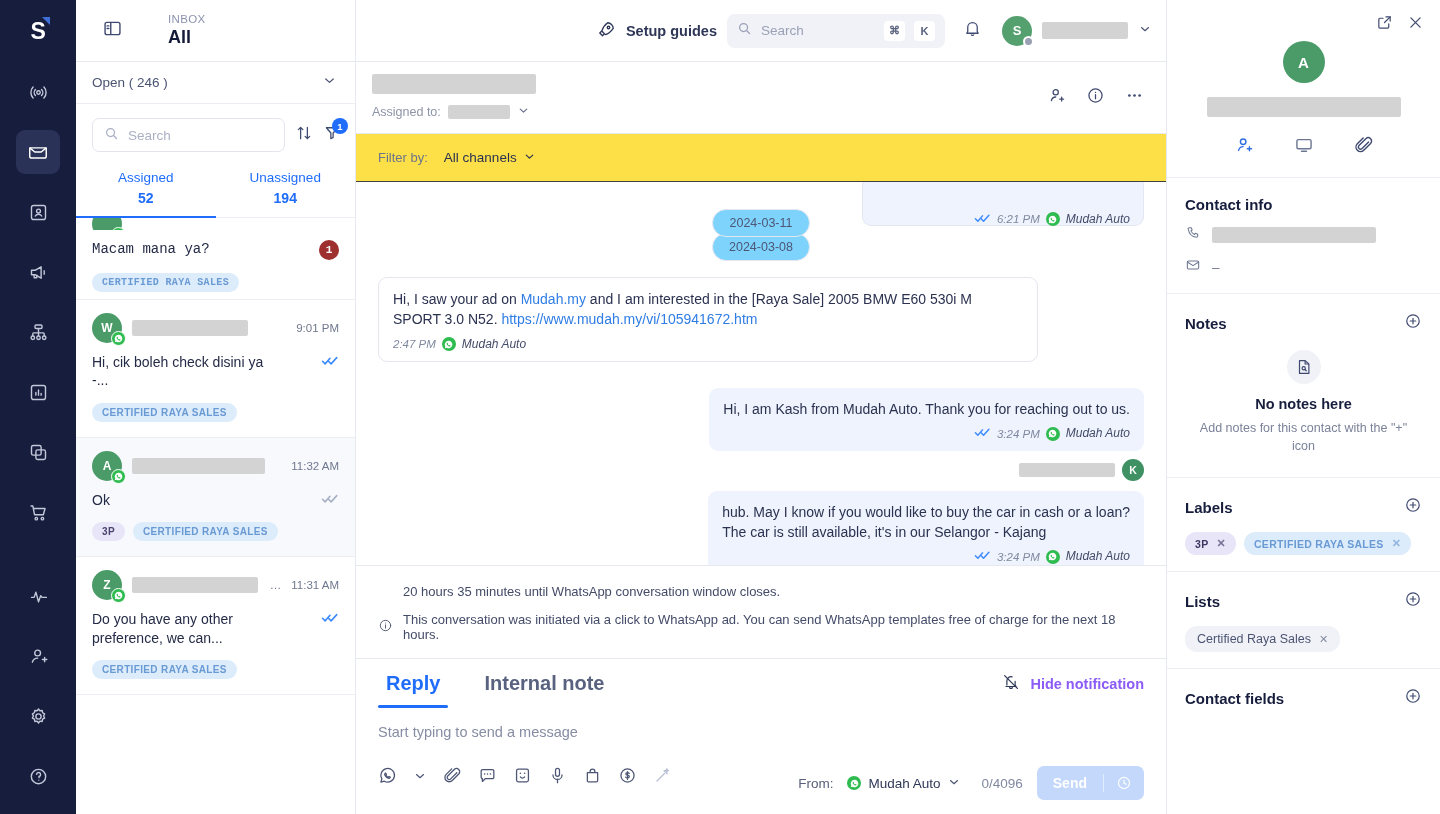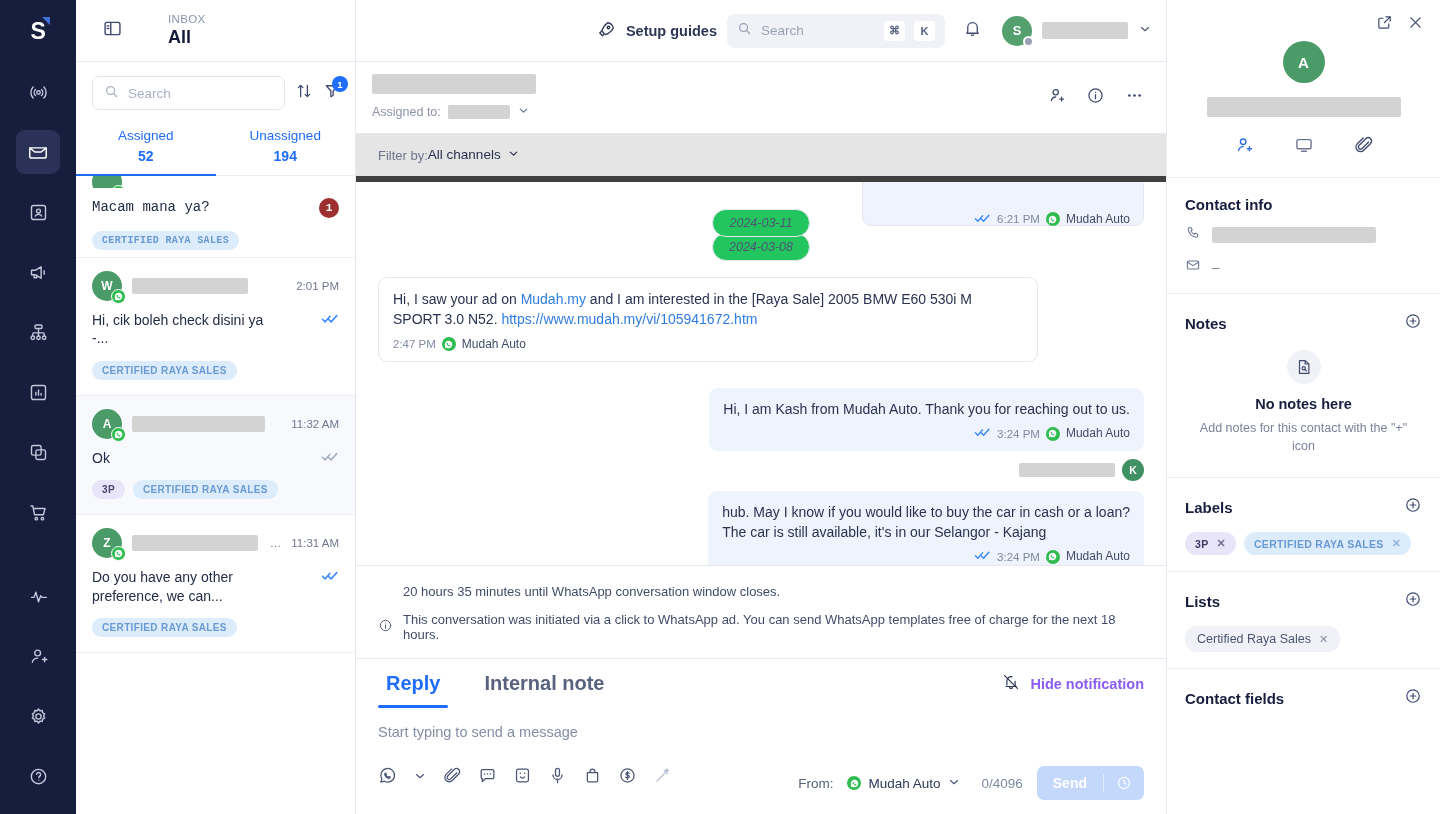--- a/index.html
+++ b/index.html
@@ -185,50 +185,50 @@
   }
   .ch-left { flex: 1; }
   .ch-title-redact { width: 164px; height: 20px; background: #d3d3d3; border-radius: 2px; }
   .ch-assign { display: flex; align-items: center; gap: 7px; margin-top: 9px; }
   .ch-assign .lbl { font-size: 12.5px; color: #8d93a8; }
   .ch-assign .redact { width: 62px; height: 14px; background: #d3d3d3; border-radius: 2px; }
   .ch-actions { display: flex; align-items: center; gap: 20px; }
   .ch-actions > div { cursor: pointer; display: flex; }
 
   .filterbar {
-    height: 48px; background: #e5e5e5; border-bottom: 6px solid #404040;
-    display: flex; align-items: center; gap: 0; padding: 0 22px;
+    height: 48px; background: #fde047; border-bottom: 1px solid #404040;
+    display: flex; align-items: center; gap: 16px; padding: 0 22px;
   }
   .filterbar .fl { font-size: 13px; color: #6d748c; }
   .filterbar .fv {
     font-size: 13.5px; color: #2a3150; display: flex; gap: 6px;
     cursor: pointer;
   }
 
   .thread {
     flex: 1; overflow: hidden; padding: 8px 22px 0; position: relative;
     display: flex; flex-direction: column;
   }
   .daypill-row { display: flex; justify-content: center; margin: 13px 0 4px; }
   .daypill {
     border: 1px solid #e4e7f0; border-radius: 16px; padding: 6px 16px;
-    font-size: 12.5px; color: #4e5675; background: #22c55e; font-style: italic;
+    font-size: 12.5px; color: #4e5675; background: #7dd3fc;
   }
   .msg-row { display: flex; margin-top: 6px; }
   .msg-row.right { justify-content: flex-end; }
   .bubble {
     border-radius: 9px; padding: 11px 14px 8px; max-width: 660px;
     font-size: 14px; line-height: 1.45; color: #2b3250;
   }
   .bubble.in { border: 1px solid #e4e7f0; background: #fff; }
   .bubble.out { background: #eef3fd; }
   .bubble a { color: #2f7de4; text-decoration: none; }
   .meta {
     display: flex; align-items: center; gap: 6px; margin-top: 6px;
-    font-size: 11.5px; color: #8089a0;
+    font-size: 11.5px; color: #8089a0; font-style: italic;
   }
   .meta.r { justify-content: flex-end; }
   .meta .ch { font-size: 12px; color: #434b68; }
   .wa-mini {
     width: 14px; height: 14px; border-radius: 50%; background: #2ebb4f;
     display: flex; align-items: center; justify-content: center;
   }
   .redact-row { display: flex; align-items: center; justify-content: flex-end; gap: 7px; margin-top: 8px; }
   .redact-bar { width: 96px; height: 14px; background: #d3d3d3; border-radius: 2px; }
   .mini-av {
@@ -470,20 +470,28 @@
             <path d="M5.8 9h2M5.8 12h2" stroke-linecap="round"></path>
           </svg>
         </span>
       </div>
       <div class="inbox-meta">
         <div class="inbox-kicker">INBOX</div>
         <div class="inbox-title">All</div>
       </div>
     </div>
 
+    <div class="open-row">
+      <div class="lbl">Open ( 246 )</div>
+      <span>
+        <svg width="15" height="15" viewBox="0 0 24 24" fill="none" stroke="#4c5574" stroke-width="2" stroke-linecap="round" stroke-linejoin="round">
+            <path d="M6 9.5l6 5.5 6-5.5"></path>
+          </svg>
+      </span>
+    </div>
 
     <div class="search-row">
       <div class="search-box">
         <span>
           <svg width="15" height="15" viewBox="0 0 24 24" fill="none" stroke="#aab0c4" stroke-width="2" stroke-linecap="round">
               <circle cx="10.5" cy="10.5" r="6.3"></circle>
               <path d="M15.3 15.3L20 20"></path>
             </svg>
         </span>
         <input placeholder="Search" style="">
@@ -540,21 +548,21 @@
         <div class="conv-head">
           <div class="avatar-wrap">
             <div class="avatar">W</div>
             <div class="wa-badge">
               <svg width="9" height="9" viewBox="0 0 24 24" fill="#fff">
                   <path d="M12 2a10 10 0 0 0-8.6 15L2 22l5.2-1.3A10 10 0 1 0 12 2zm5.2 14c-.2.6-1.2 1.2-1.7 1.2-.5.1-1 .1-1.6-.1-.4-.1-.9-.3-1.5-.6-2.6-1.1-4.3-3.8-4.4-4-.1-.2-1-1.4-1-2.6s.6-1.8.9-2.1c.2-.2.5-.3.7-.3h.5c.2 0 .4 0 .6.5l.8 2c.1.2 0 .3 0 .5l-.4.5c-.1.2-.3.3-.1.6.1.3.6 1.1 1.4 1.8 1 .9 1.8 1.1 2 1.2.2.1.4.1.5-.1l.7-.9c.2-.2.4-.2.6-.1l1.9.9c.2.1.4.2.4.3.1.2.1.6 0 1z"></path>
                 </svg>
             </div>
           </div>
           <div class="name-redact"></div>
-          <div class="conv-time">2:01 PM</div>
+          <div class="conv-time">9:01 PM</div>
         </div>
         <div class="conv-body">
           <div class="conv-snippet">Hi, cik boleh check disini ya -...</div>
           <span>
             <svg width="18" height="13" viewBox="0 0 24 16" fill="none" stroke="#3d8bfd" stroke-width="2.1" stroke-linecap="round" stroke-linejoin="round">
                 <path d="M2 9l3.5 3.5L12 5"></path>
                 <path d="M10 9l3.5 3.5L21 4.2"></path>
               </svg>
           </span>
         </div>

